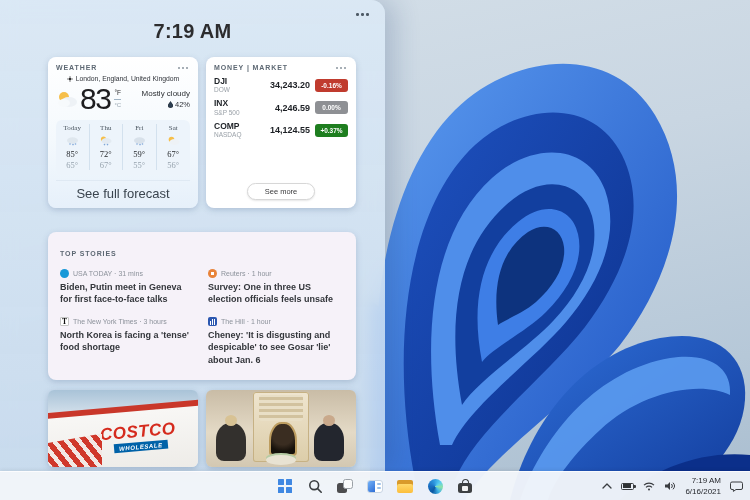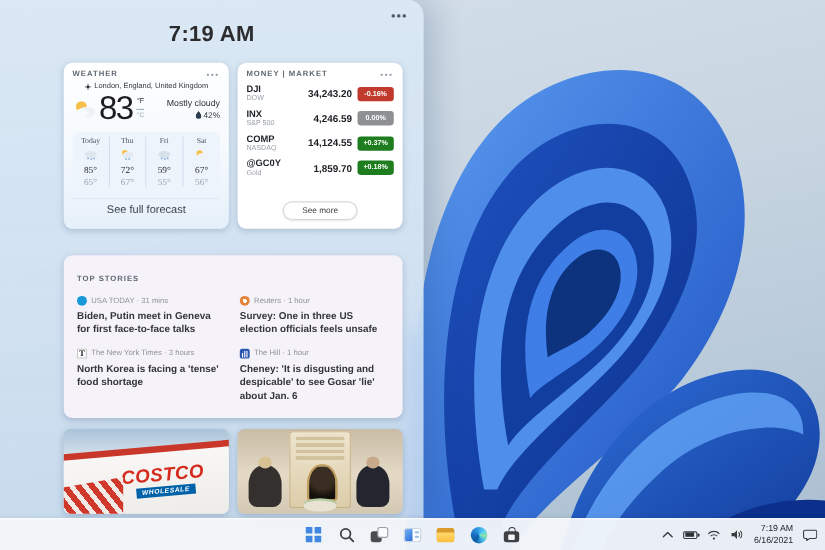--- a/index.html
+++ b/index.html
@@ -13,21 +13,21 @@
 
   
   .widgets-panel{position:absolute;left:0;top:0;width:385px;height:472px;
     background:linear-gradient(180deg,rgba(219,233,246,.88),rgba(203,222,241,.84));
     border-radius:0 14px 0 0;box-shadow:10px 0 26px rgba(25,55,105,.20);
     backdrop-filter:blur(8px);}
   .panel-clock{position:absolute;top:20px;left:0;width:100%;text-align:center;
     font-size:20px;font-weight:600;color:#2c2c2e;letter-spacing:.3px;}
   .panel-more{position:absolute;top:13px;right:16px;display:flex;gap:2.5px;cursor:pointer;}
   .panel-more i{width:2.6px;height:2.6px;border-radius:50%;background:#4e5a66;}
-  .panel-body{position:absolute;top:57px;left:58px;width:328px;}
+  .panel-body{position:absolute;top:57px;left:48px;width:328px;}
 
   .card{background:#fff;border-radius:8px;box-shadow:0 2px 6px rgba(45,75,115,.22);
     box-sizing:border-box;position:relative;}
   .card-title{font-size:7px;font-weight:bold;letter-spacing:.9px;color:#5d6873;}
   .card-head{display:flex;align-items:center;justify-content:space-between;}
   .card-dots{display:flex;gap:2px;padding:2px;cursor:pointer;}
   .card-dots i{width:2px;height:2px;border-radius:50%;background:#8a949e;}
 
   .row-cards{display:flex;gap:8px;}
 
@@ -46,21 +46,21 @@
   .w-precip{margin-top:2px;font-size:7.5px;color:#30343a;display:flex;justify-content:flex-end;align-items:center;gap:2px;}
   .w-forecast{display:grid;grid-template-columns:repeat(4,1fr);margin-top:6px;
     background:#edf4fb;border-radius:6px;padding:4px 0 5px;font-family:Liberation Serif, serif;}
   .w-col{text-align:center;border-right:1px solid rgba(190,210,228,.55);cursor:pointer;}
   .w-col:last-child{border-right:none;}
   .w-day{font-size:7px;color:#49545f;}
   .w-ficon{height:13px;display:flex;justify-content:center;align-items:flex-end;margin-top:1px;}
   .w-hi{font-size:8.5px;color:#26292d;margin-top:3px;}
   .w-lo{font-size:8.5px;color:#97a3ae;margin-top:1px;}
   .w-footer{margin-top:5px;border-top:1px solid #dfe9f3;padding-top:5px;text-align:center;
-    font-size:10px;color:#3a444e;cursor:pointer;}
+    font-size:13px;color:#3a444e;cursor:pointer;}
 
   
   .market-card{width:150px;height:151px;padding:7px 8px;display:flex;flex-direction:column;}
   .m-row{display:flex;align-items:center;margin-top:6px;cursor:pointer;}
   .m-left{width:44px;line-height:1.1;}
   .m-sym{font-size:8.5px;font-weight:bold;color:#1f2328;}
   .m-name{font-size:6.5px;color:#9aa1a8;}
   .m-val{margin-left:auto;font-size:9px;font-weight:600;color:#1d2025;}
   .m-badge{width:33px;margin-left:5px;text-align:center;font-size:6.5px;font-weight:bold;
     color:#fff;border-radius:3px;padding:3px 0;}
@@ -324,28 +324,20 @@
             <span class="m-val">4,246.59</span>
             <span class="m-badge badge-flat">0.00%</span>
           </div>
           <div class="m-row">
             <span class="m-left">
                 <div class="m-sym">COMP</div>
                 <div class="m-name">NASDAQ</div>
               </span>
             <span class="m-val">14,124.55</span>
             <span class="m-badge badge-up">+0.37%</span>
-          </div>
-          <div class="m-row">
-            <span class="m-left">
-                <div class="m-sym">@GC0Y</div>
-                <div class="m-name">Gold</div>
-              </span>
-            <span class="m-val">1,859.70</span>
-            <span class="m-badge badge-up">+0.18%</span>
           </div>
           <div class="m-more">See more</div>
         </div>
       </div>
 
       <div class="card stories-card">
         <span class="card-title">TOP STORIES</span>
         <div class="s-grid">
           <div class="s-item">
             <div class="s-meta">

